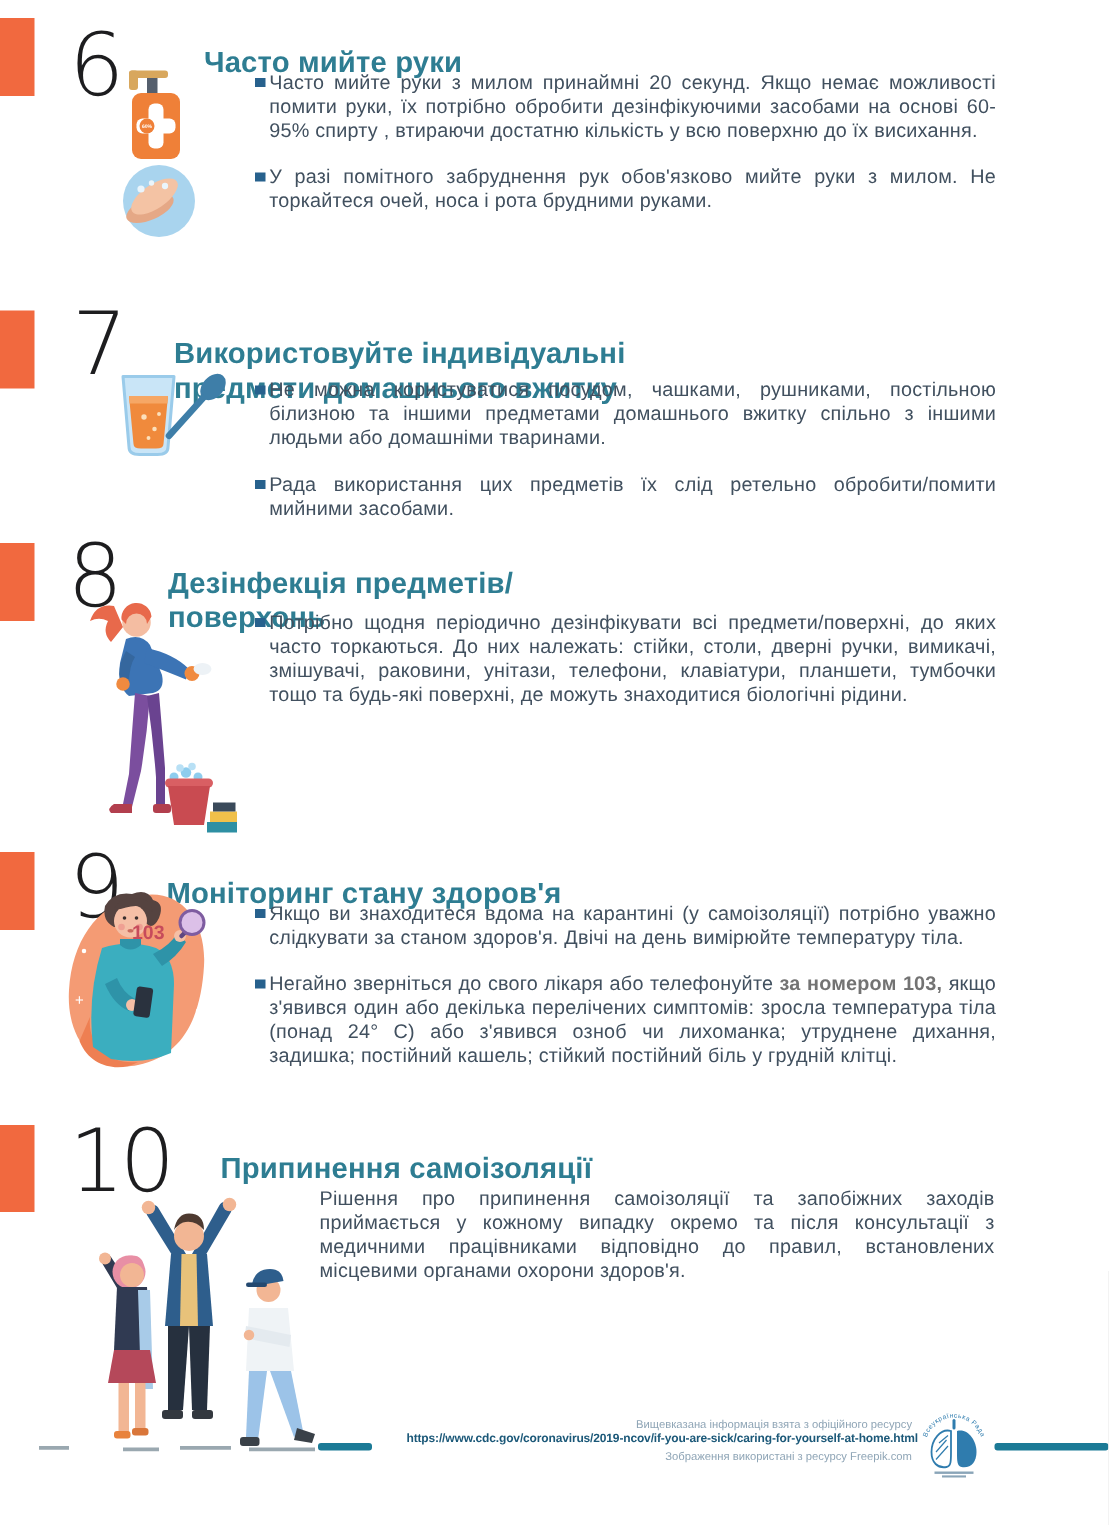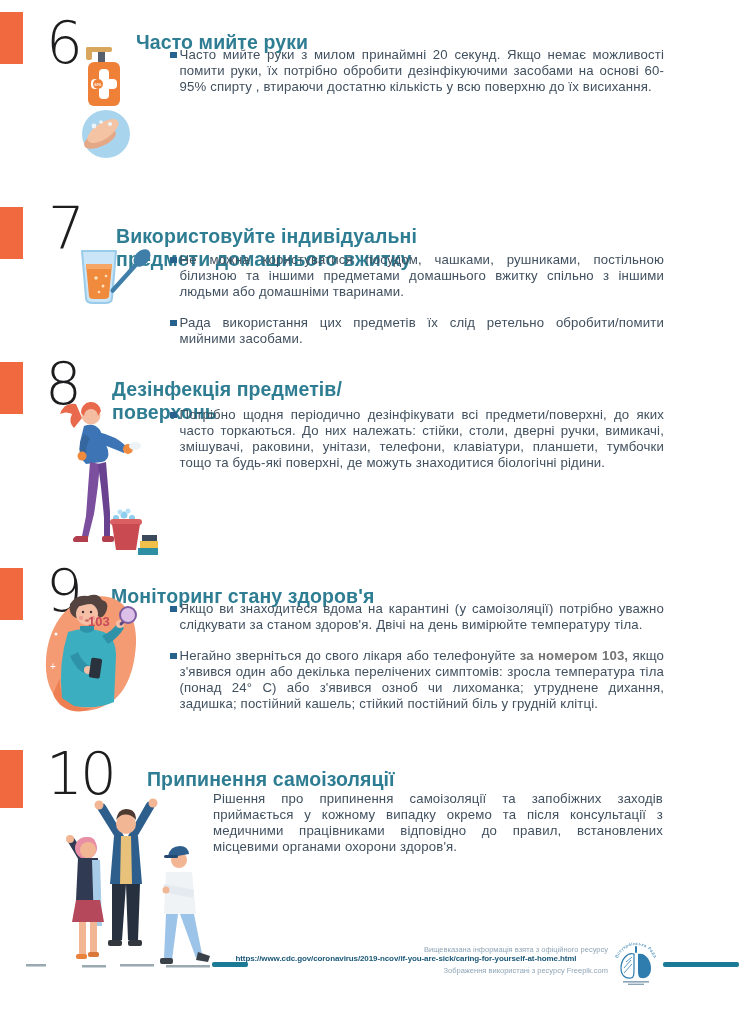--- a/index.html
+++ b/index.html
@@ -30,21 +30,21 @@
   .sq{flex:0 0 auto;width:6.5px;height:6.5px;background:#27618D;margin-top:4.5px;}
   .bt{margin:0;font-size:13.2px;line-height:1.22;color:#41505F;text-align:justify;
       letter-spacing:.15px;}
   .bt strong{font-weight:bold;color:#737373;}
   #para10{position:absolute;left:213px;top:791px;width:450px;margin:0;
       font-size:13.2px;line-height:1.22;color:#41505F;text-align:justify;letter-spacing:.15px;}
   
   .fnote{position:absolute;left:196px;width:412px;text-align:right;color:#8FA5B6;
          font-size:7.5px;line-height:1.15;}
   #fnote1{top:946px}#fnote2{top:967px}
-  #furl{position:absolute;left:200px;top:954px;width:412px;text-align:center;
+  #furl{position:absolute;left:200px;top:954px;width:412px;text-align:right;
         font-size:8px;font-weight:bold;color:#1B5878;letter-spacing:-.1px;text-decoration:none;}
   .tealbar{position:absolute;top:962px;height:5px;background:#1B7A96;border-radius:2px;}
   #fbarL{left:212px;width:36px}#fbarR{left:663px;width:76px}
   svg{display:block}
 </style>
 </head>
 <body>
 
 <div class="page">
 
@@ -69,20 +69,24 @@
     <ellipse cx="31" cy="27" rx="18" ry="8" fill="#F4C3A4" transform="rotate(-34 31 27)"></ellipse>
     <circle cx="22" cy="22" r="2.4" fill="#EAF5FC"></circle>
     <circle cx="29" cy="18" r="1.8" fill="#EAF5FC"></circle>
     <circle cx="38" cy="20" r="2.1" fill="#EAF5FC"></circle>
   </svg>
 
   <ul class="blist" id="bl6">
     <li>
       <span class="sq"></span>
       <p class="bt">Часто мийте руки з милом принаймні 20 секунд. Якщо немає можливості помити руки, їх потрібно обробити дезінфікуючими засобами на основі 60-95% спирту , втираючи достатню кількість у всю поверхню до їх висихання.</p>
+    </li>
+    <li>
+      <span class="sq"></span>
+      <p class="bt">У разі помітного забруднення рук обов'язково мийте руки з милом. Не торкайтеся очей, носа і рота брудними руками.</p>
     </li>
   </ul>
 
   <div class="accent" id="bar7"></div>
   <div class="num" id="num7">7</div>
   <h2 class="hd" id="hd7">Використовуйте індивідуальні
 предмети домашнього вжитку</h2>
 
   <svg class="abs" id="icoGlass" style="left:76px;top:248px" width="84" height="62" viewBox="0 0 84 62">
     <path d="M6,3 L40,3 L36,50 Q36,55 29,55 L17,55 Q10,55 10,50 Z" fill="#C9E5F7" stroke="#9ACBEA" stroke-width="2" stroke-linejoin="round"></path>

